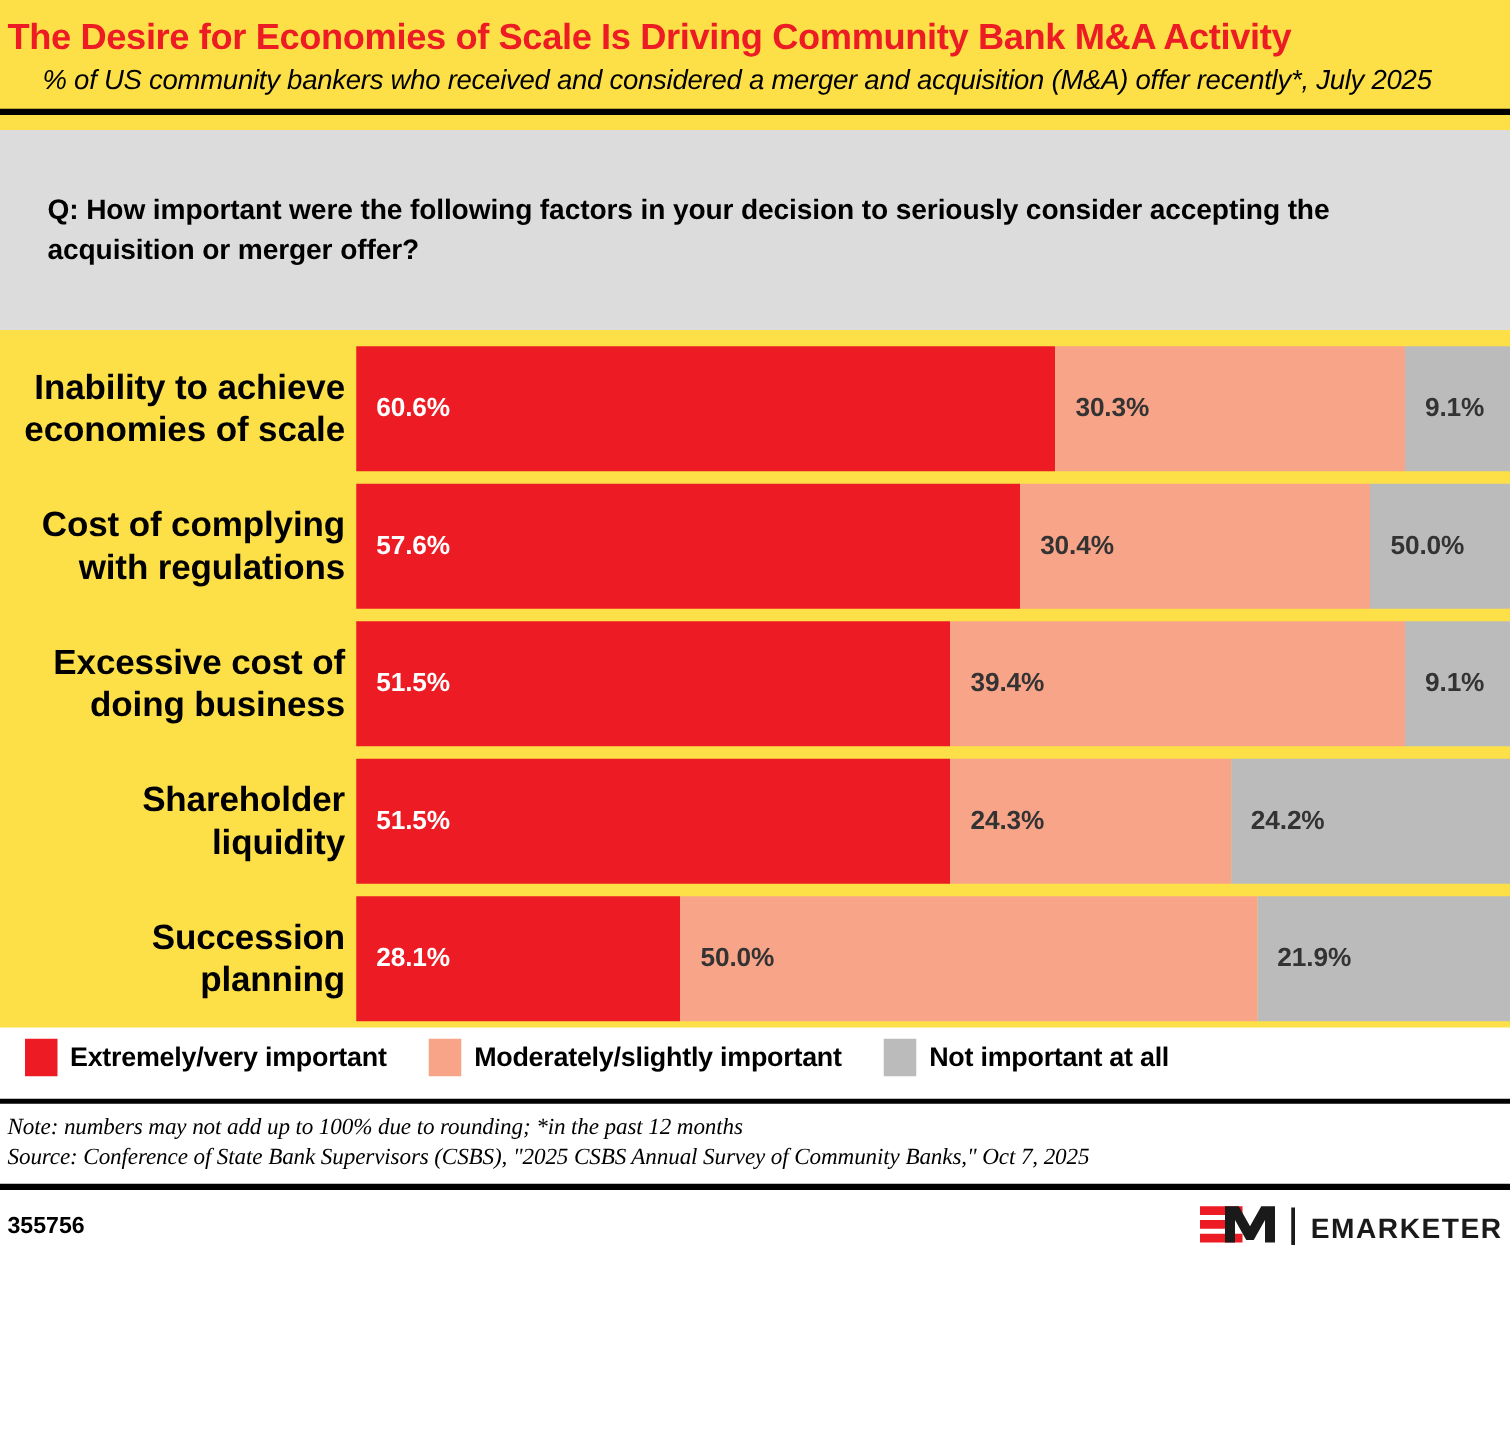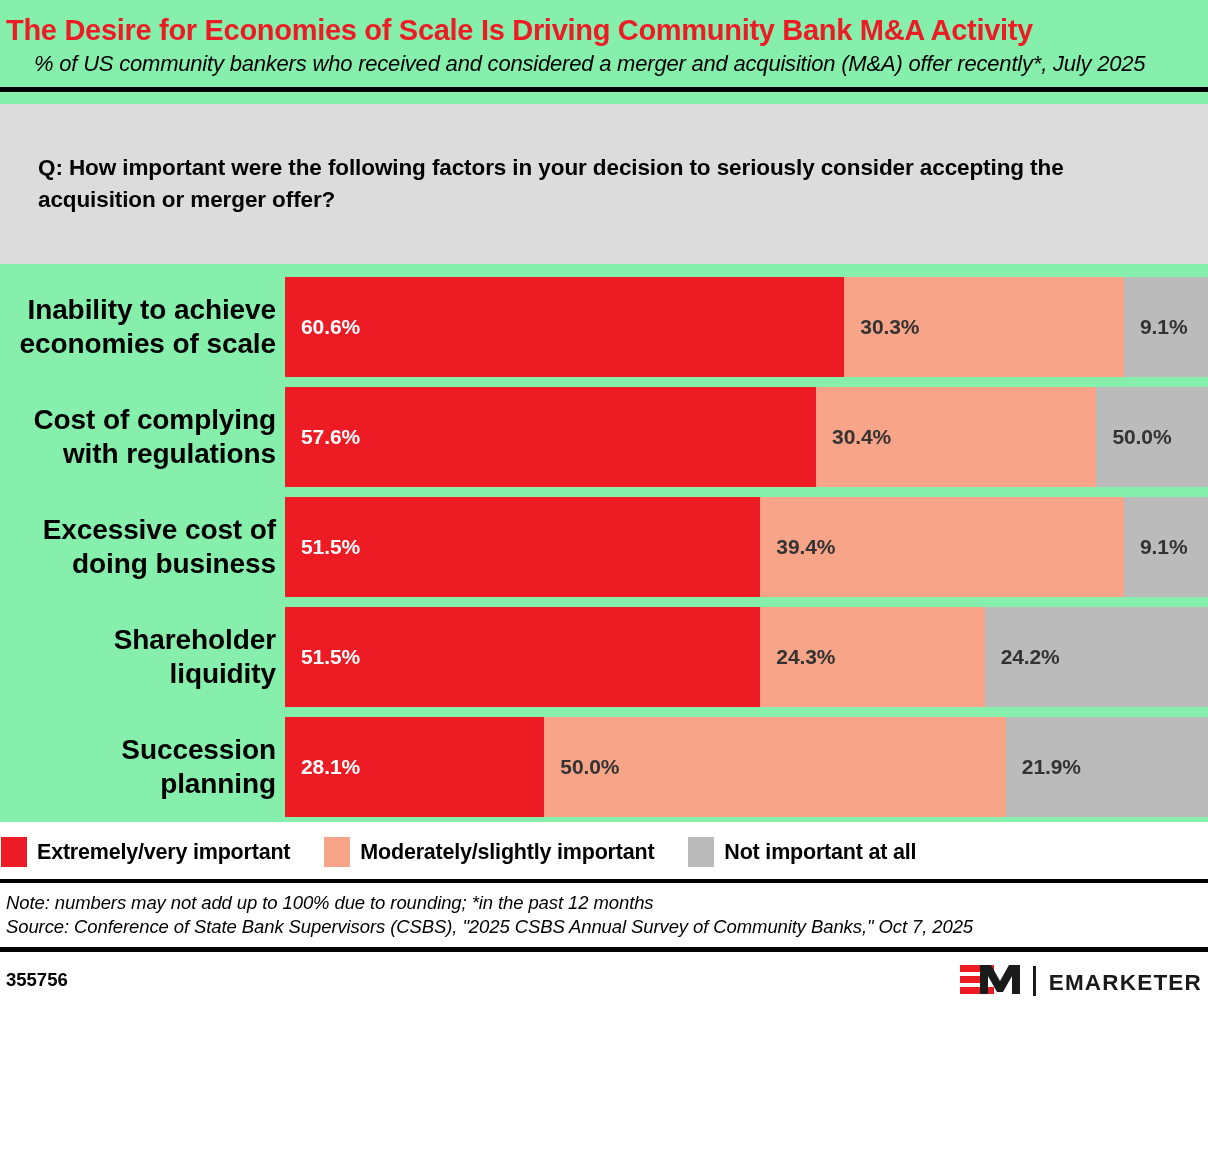--- a/index.html
+++ b/index.html
@@ -9,21 +9,21 @@
     height: 1150px;
     background: #ffffff;
     font-family: "Liberation Sans", sans-serif;
     overflow: hidden;
   }
 
   .chart-root {
     position: relative;
     width: 1208px;
     height: 822px;
-    background: #86efac;
+    background: #fde047;
     padding: 0 0 0 0;
   }
 
   
   .header {
     padding: 14px 6px 0 6px;
   }
   .title {
     color: #ED1C24;
     font-size: 29px;
@@ -110,23 +110,23 @@
     letter-spacing: -0.1px;
     padding-left: 16px;
   }
   .seg-0 { background: #ED1C24; color: #ffffff; }
   .seg-1 { background: #F8A488; color: #333333; }
   .seg-2 { background: #BBBBBB; color: #333333; }
 
   
   .legend {
     display: flex;
-    align-items: center;
+    align-items: flex-start;
     margin-top: 14px;
-    padding-left: 1px;
+    padding-left: 20px;
     height: 42px;
   }
   .legend-item {
     display: flex;
     align-items: center;
     margin-right: 34px;
   }
   .swatch {
     width: 26px;
     height: 30px;
@@ -146,20 +146,21 @@
 
   .rule-mid {
     height: 4px;
     background: #000000;
     margin-top: 6px;
   }
 
   
   .footnotes {
     padding: 8px 6px 0 6px;
+    font-family: Liberation Serif, serif;
   }
   .note, .source {
     font-size: 18.5px;
     font-style: italic;
     color: #000000;
     line-height: 1.28;
     letter-spacing: -0.1px;
   }
 
   .rule-bottom {

